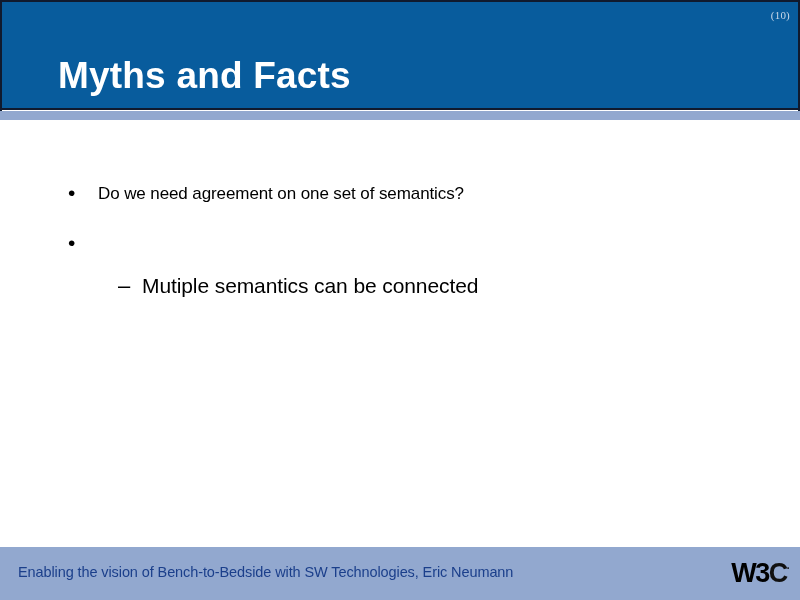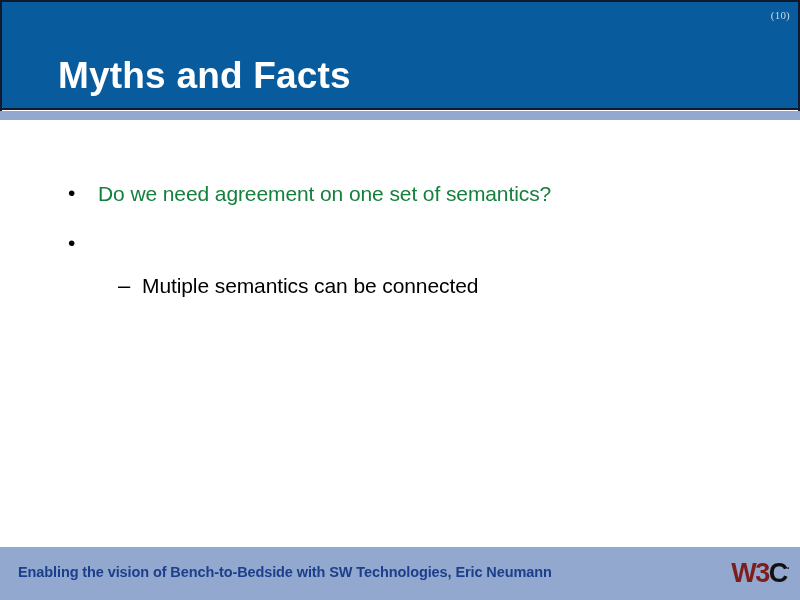--- a/index.html
+++ b/index.html
@@ -105,23 +105,23 @@
   .bullet-l1 .marker {
     flex: 0 0 auto;
     width: 30px;
     font-size: 21px;
     line-height: 1;
     color: #000000;
     padding-top: 6px;
   }
   .bullet-l1 .text {
     flex: 1 1 auto;
-    font-size: 21px;
+    font-size: 17px;
     line-height: 36px;
-    color: #15803d;
+    color: #000000;
     letter-spacing: -0.1px;
   }
 
   .bullet-l2 {
     padding-left: 118px;
     padding-right: 48px;
   }
   .bullet-l2 .marker {
     flex: 0 0 auto;
     width: 24px;
@@ -148,37 +148,37 @@
     top: 547px;
     width: 800px;
     height: 53px;
     background: #92A8CF;
   }
   #footer-text {
     position: absolute;
     left: 18px;
     top: 17px;
     font-size: 14.5px;
-    font-weight: bold;
+    font-weight: normal;
     color: #1B3F8B;
     letter-spacing: -0.1px;
     white-space: nowrap;
   }
   #w3c-logo {
     position: absolute;
     right: 10px;
     top: 13px;
     font-size: 27px;
     font-weight: bold;
     letter-spacing: -1.5px;
     line-height: 1;
     font-family: "Liberation Sans", sans-serif;
     white-space: nowrap;
   }
-  #w3c-logo .w3 { color: #7f1d1d; }
+  #w3c-logo .w3 { color: #000000; }
   #w3c-logo .c { color: #111111; }
   #w3c-logo .tm {
     color: #111111;
     font-size: 10px;
     vertical-align: super;
     letter-spacing: 0;
   }
 </style>
 </head>
 <body>

